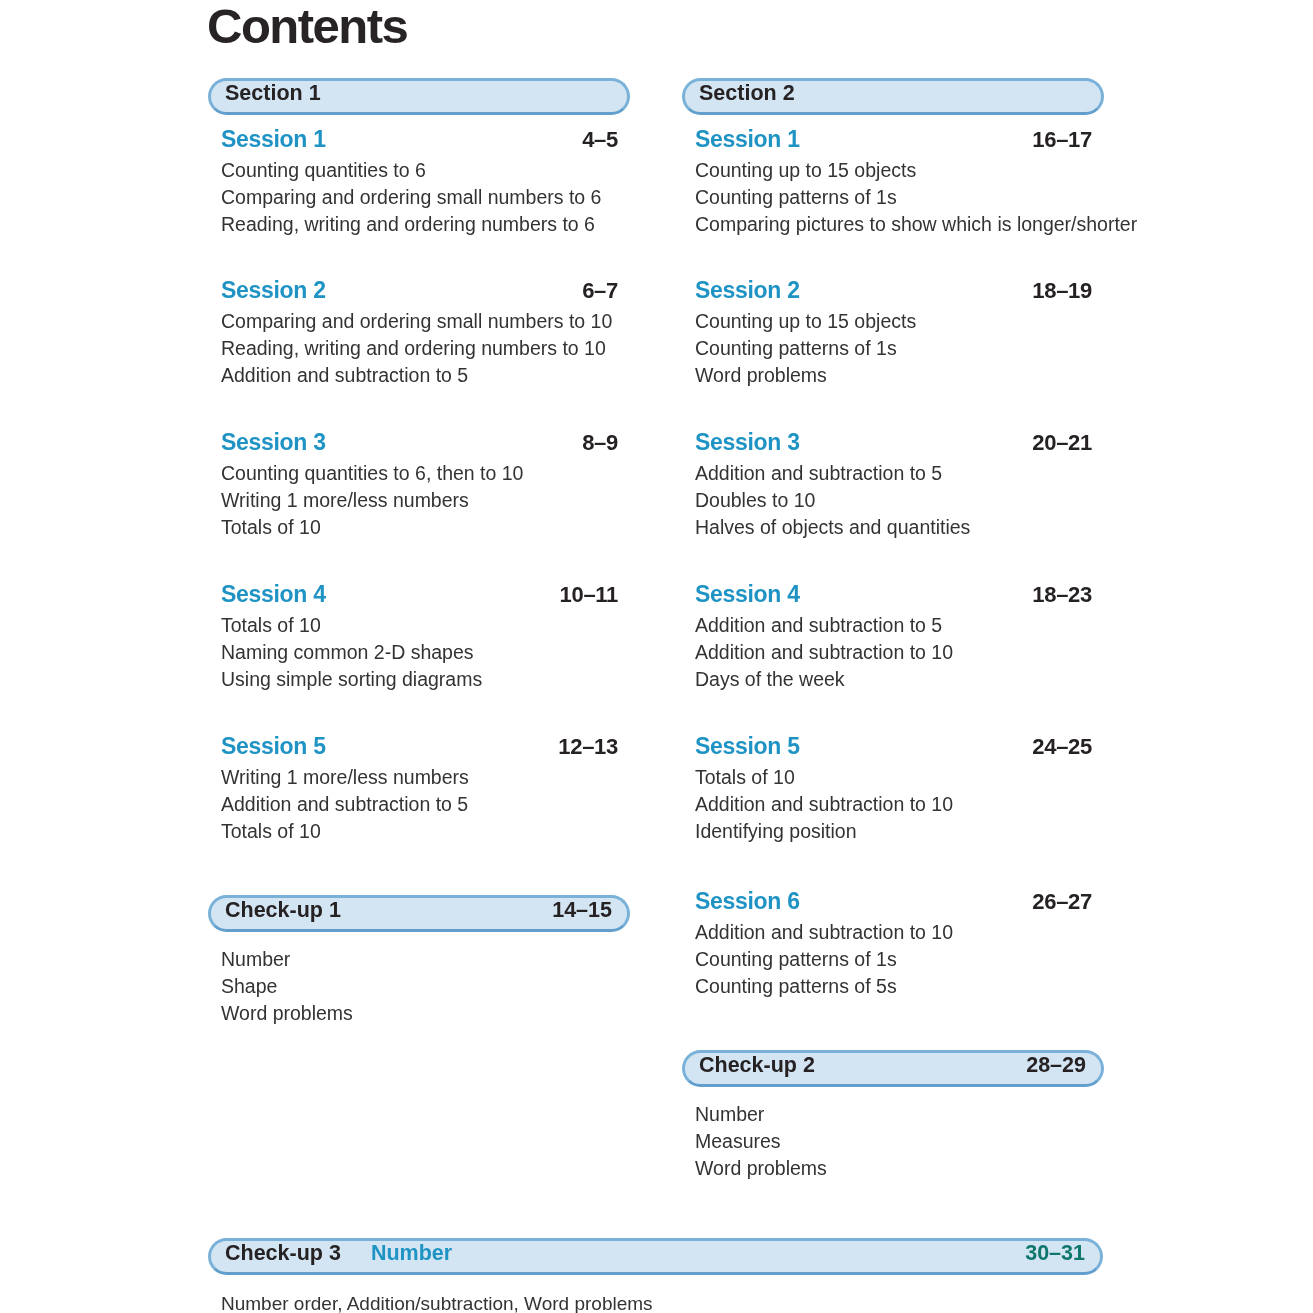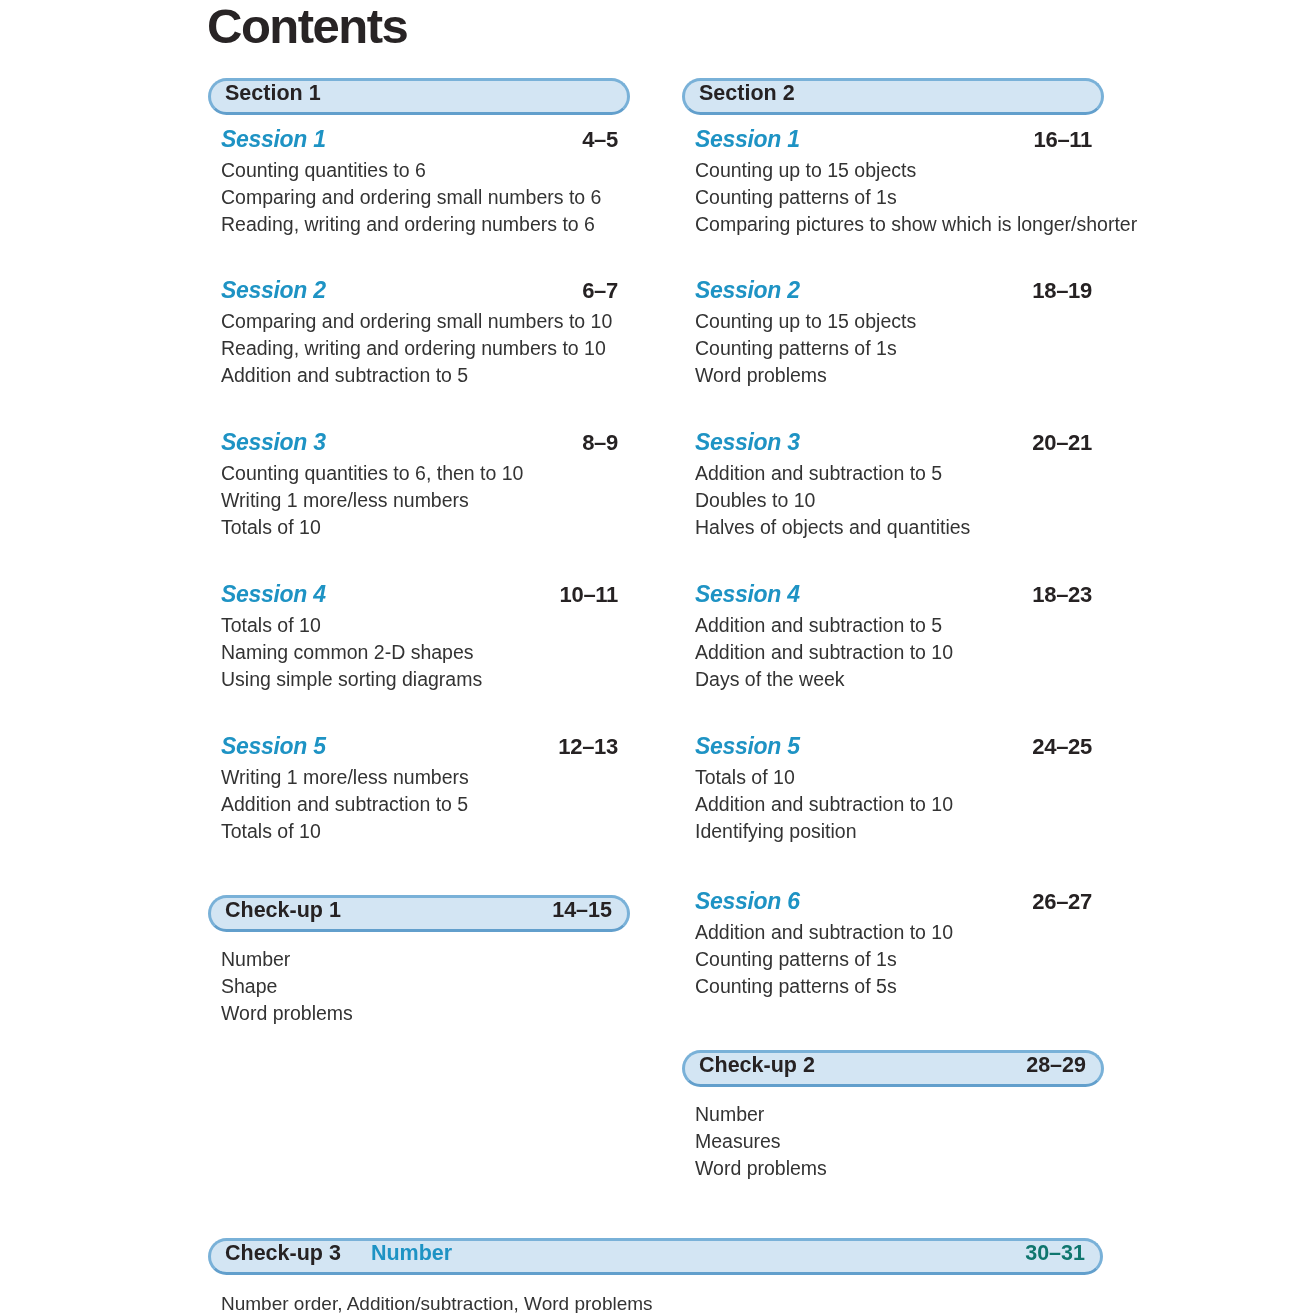--- a/index.html
+++ b/index.html
@@ -35,21 +35,21 @@
 
   .session { position: absolute; left: 0; width: 100%; }
   .s1 { top: 49px; }  .s2 { top: 200px; } .s3 { top: 352px; }
   .s4 { top: 504px; } .s5 { top: 656px; } .s6 { top: 811px; }
 
   .session-head {
     display: flex; justify-content: space-between; align-items: baseline;
     padding: 0 12px 0 13px;
     line-height: 24px;
   }
-  .session-title { color: #1e93c4; font-weight: bold; font-size: 23px; letter-spacing: -0.3px; font-style: italic; }
+  .session-title { color: #1e93c4; font-weight: bold; font-size: 23px; letter-spacing: -0.3px; }
   .session-pages { color: #262223; font-weight: bold; font-size: 22px; letter-spacing: -0.3px; }
 
   .desc-group { margin-top: 5px; }
   .desc {
     padding-left: 13px;
     font-size: 19.5px; line-height: 27px;
     color: #333333;
     white-space: nowrap;
     font-weight: 400;
   }
@@ -152,21 +152,21 @@
   </div>
 
   <div class="col col-2">
     <div class="section-box">
       <span>Section 2</span>
     </div>
 
     <div class="session s1">
       <div class="session-head">
         <span class="session-title">Session 1</span>
-        <span class="session-pages">16–11</span>
+        <span class="session-pages">16–17</span>
       </div>
       <div class="desc-group">
         <div class="desc">Counting up to 15 objects</div>
         <div class="desc">Counting patterns of 1s</div>
         <div class="desc">Comparing pictures to show which is longer/shorter</div>
       </div>
     </div>
 
     <div class="session s2">
       <div class="session-head">

